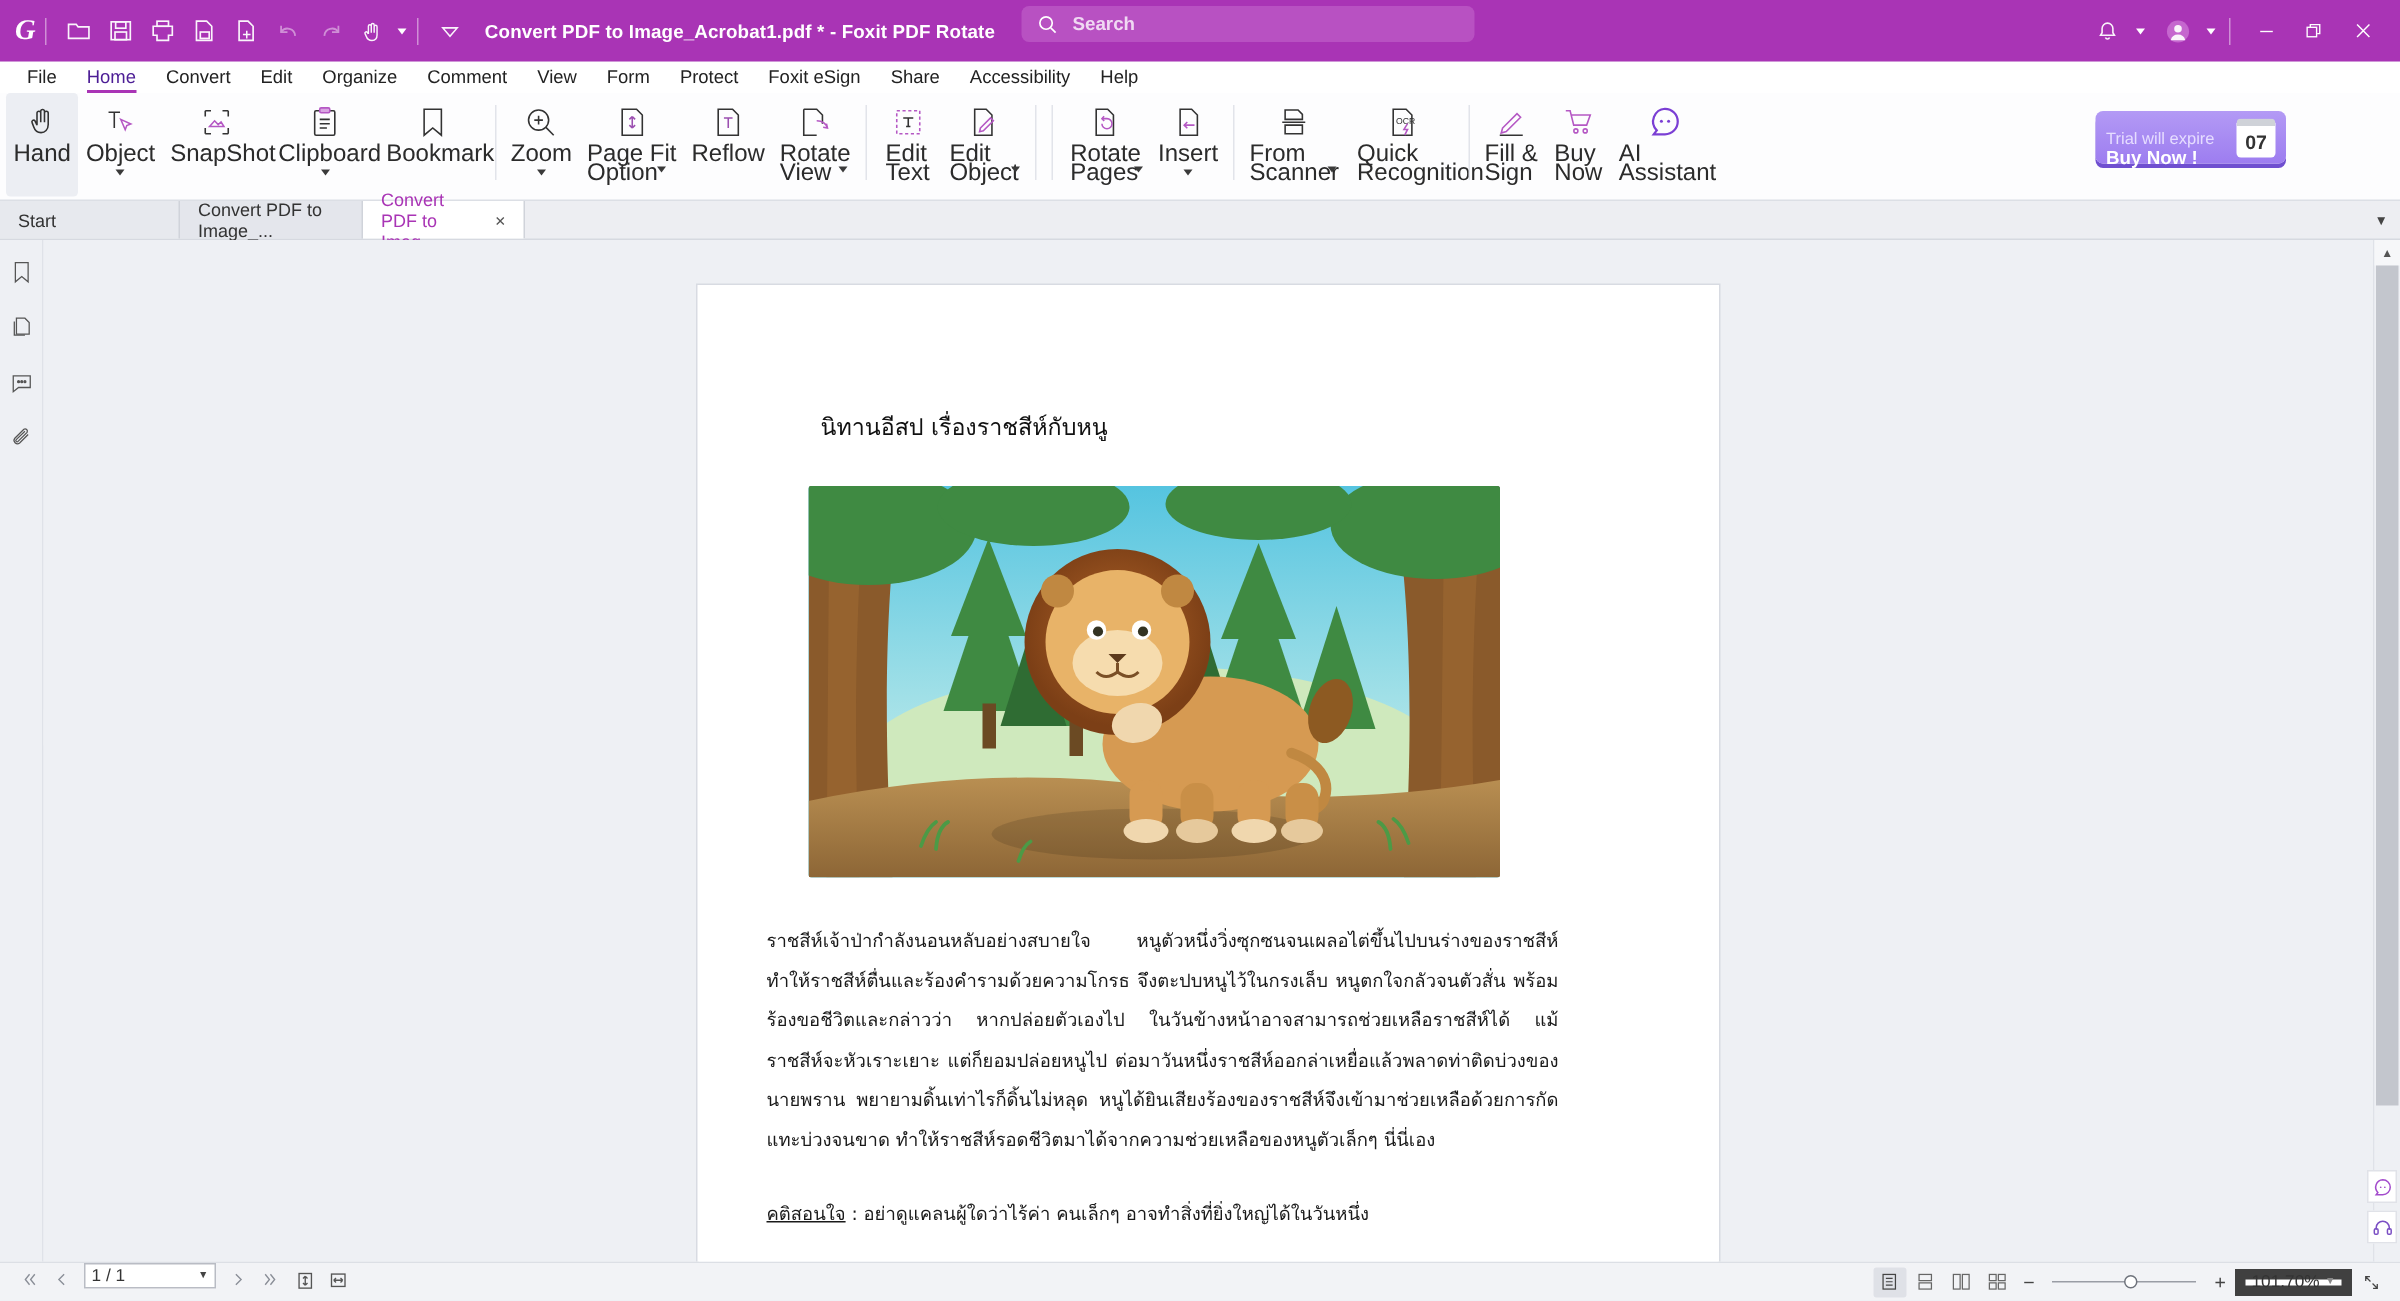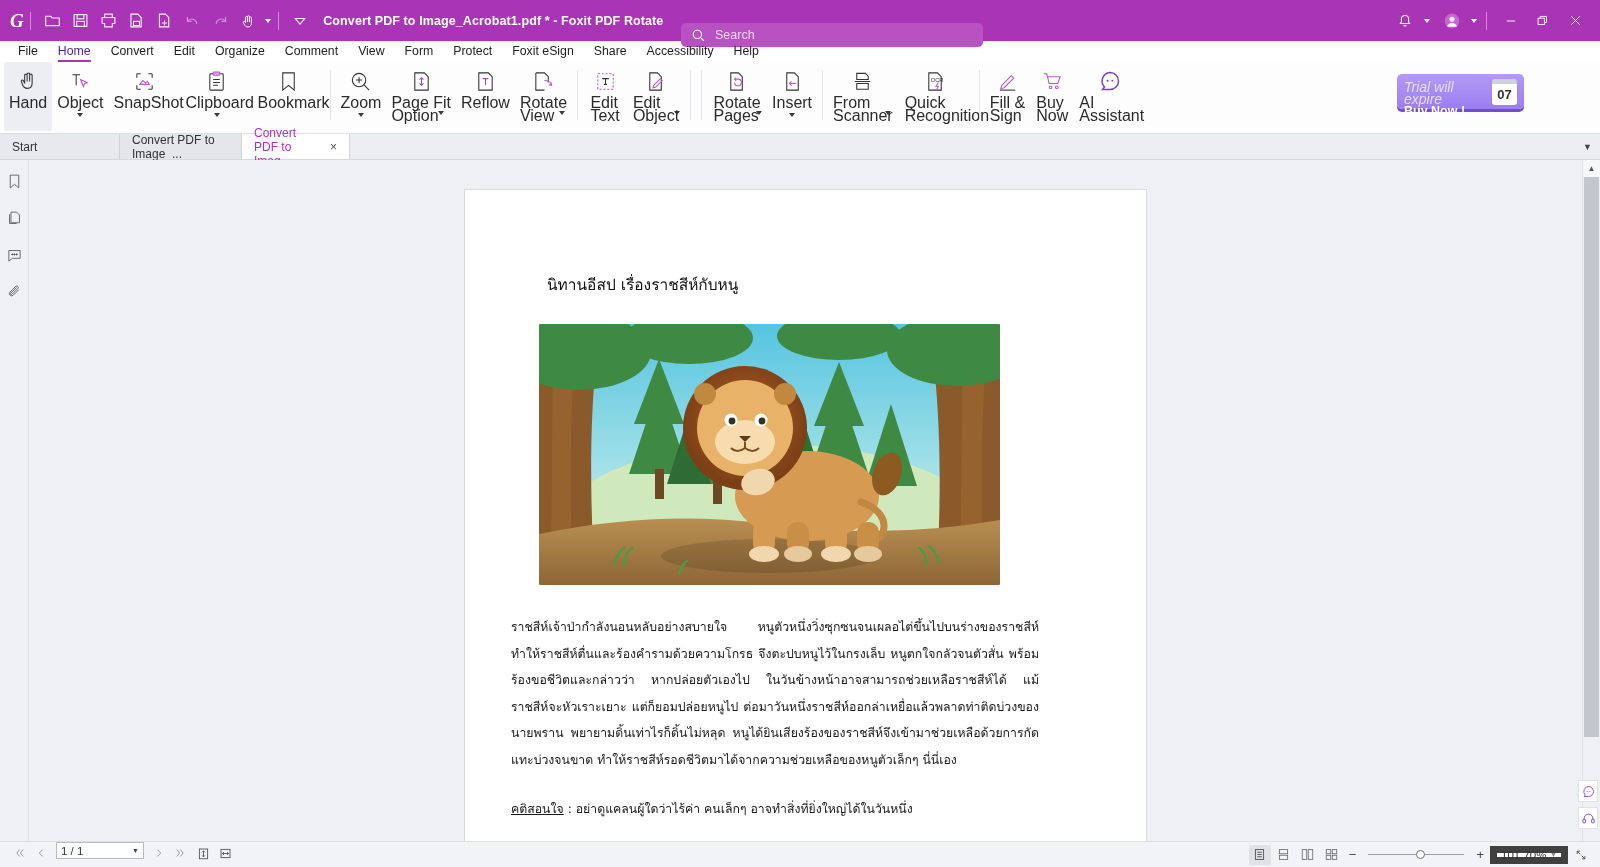--- a/index.html
+++ b/index.html
@@ -23,22 +23,22 @@
   }
   .tb-icon svg { display:block; }
   .tb-sep { width:1px; height:18px; background:rgba(255,255,255,.45); margin:0 7px; }
   .tb-logo { font-size:19px; font-weight:bold; color:#fff; font-family:"Liberation Serif", serif; font-style:italic; letter-spacing:-.5px;}
   .tb-title {
     color:#fff; font-size:12.5px; font-weight:bold; margin-left:9px; white-space:nowrap;
     letter-spacing:.1px;
   }
   .caret-down { width:0;height:0;border-left:3.5px solid transparent;border-right:3.5px solid transparent;border-top:4px solid #fff; display:inline-block; margin-left:3px;}
   .searchbox {
-    position:absolute; left:681px; top:23px; width:302px; height:24px;
-    background:#b851c2; border-radius:5px; display:flex; align-items:center; padding-left:10px;
+    position:absolute; left:681px; top:4px; width:302px; height:24px;
+    background:#b851c2; border-radius:5px; display:flex; align-items:center; padding-left:10px;font-weight:bold;
   }
   .searchbox .sp { color:#f0d8f3; font-size:12.5px; margin-left:9px; }
   .tb-right { margin-left:auto; display:flex; align-items:center; gap:2px; padding-right:4px;}
   .winbtn { width:30px;height:30px;display:flex;align-items:center;justify-content:center;color:#fff; }
 
   
   .menubar {
     height:21px; background:#fff; display:flex; align-items:center; padding-left:8px; flex:0 0 21px;
     font-size:12.3px; color:#222;
   }
@@ -65,21 +65,21 @@
     font-size:16px; color:#2b2b2b; text-align:left; line-height:12.5px; margin-top:1px;
     max-width:62px; white-space:pre-line;
   }
   .rbtn .dd { width:0;height:0;border-left:3.5px solid transparent;border-right:3.5px solid transparent;border-top:4px solid #3a3a3a; margin-top:3px;}
   .lblrow { display:flex; align-items:center; gap:3px; }
   .trial {
     position:absolute; right:76px; top:12px; width:127px; height:35px;
     background:linear-gradient(180deg,#b39af5,#9d7df0); border-radius:5px;
     box-shadow:0 3px 0 #6f4fd0; display:flex; align-items:center; padding:0 7px;
   }
-  .trial .t1 { font-size:14px; color:#e6ddff; font-style:italic; line-height:12px;margin-top:15px; }
+  .trial .t1 { font-size:11px; color:#e6ddff; line-height:12px;margin-top:15px; }
   .trial .t2 { font-size:12.5px; color:#fff; font-weight:bold; line-height:13px; }
   .trial .cal {
     margin-left:auto; width:26px;height:26px;background:#fff;border-radius:3px;
     display:flex;align-items:center;justify-content:center;font-size:13px;font-weight:bold;color:#333;
     border-top:5px solid #cfd2d8;
   }
 
   
   .tabbar {
     height:26px; background:#edeef2; display:flex; align-items:stretch; flex:0 0 26px;

